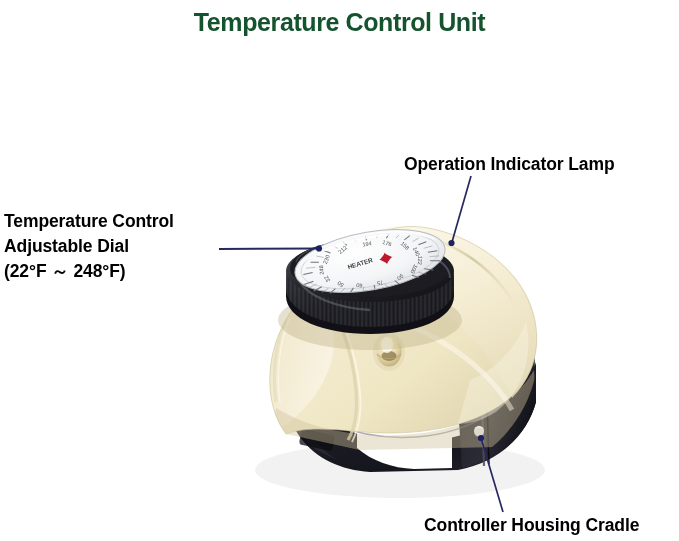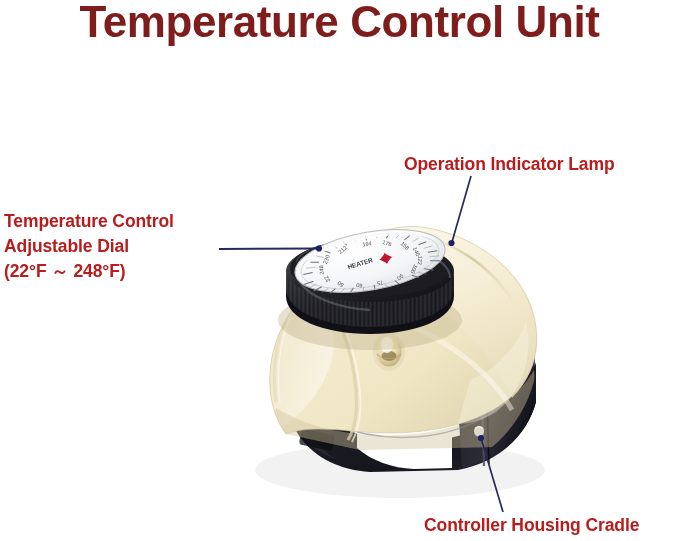--- a/index.html
+++ b/index.html
@@ -11,32 +11,32 @@
     overflow:hidden;
     position:relative;
   }
   #stage{position:absolute;left:0;top:0;width:679px;height:541px;}
 
   
   .title{
     position:absolute;
     left:0;top:2px;width:679px;
     text-align:center;
-    font-size:44px;
+    font-size:25px;
     line-height:40px;
     font-weight:700;
     letter-spacing:-0.4px;
-    color:#7f1d1d;
+    color:#14532d;
     white-space:nowrap;
   }
 
   
   .label{
     position:absolute;
-    color:#b91c1c;
+    color:#000000;
     font-size:17.5px;
     font-weight:600;
     line-height:25px;
     letter-spacing:-0.1px;
     white-space:nowrap;
   }
   #label-dial{left:4px;top:209px;text-align:left;}
   #label-dial .ln{display:block;}
   #label-lamp{left:404px;top:152px;}
   #label-cradle{left:424px;top:513px;}

